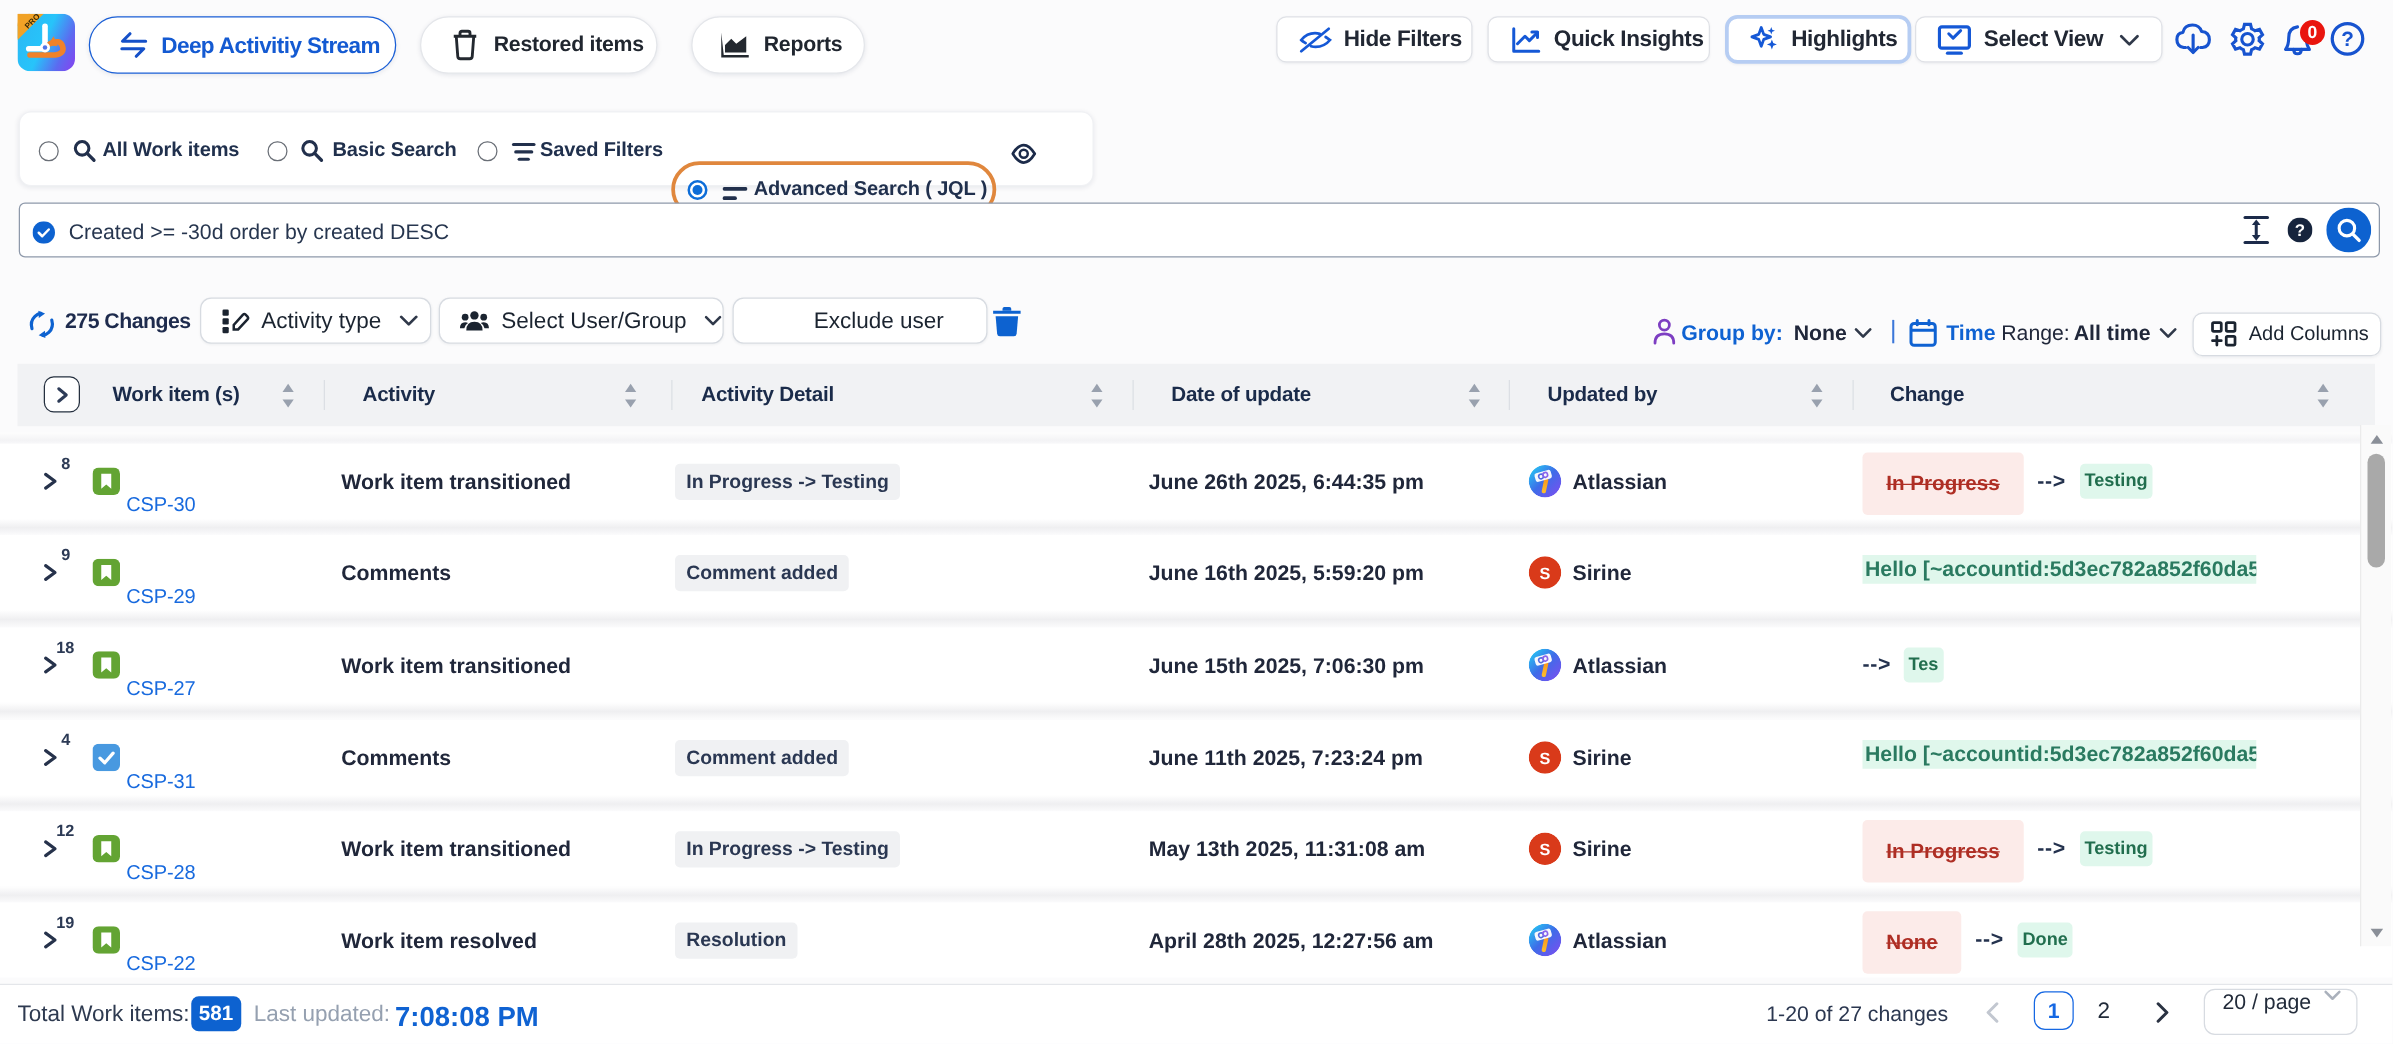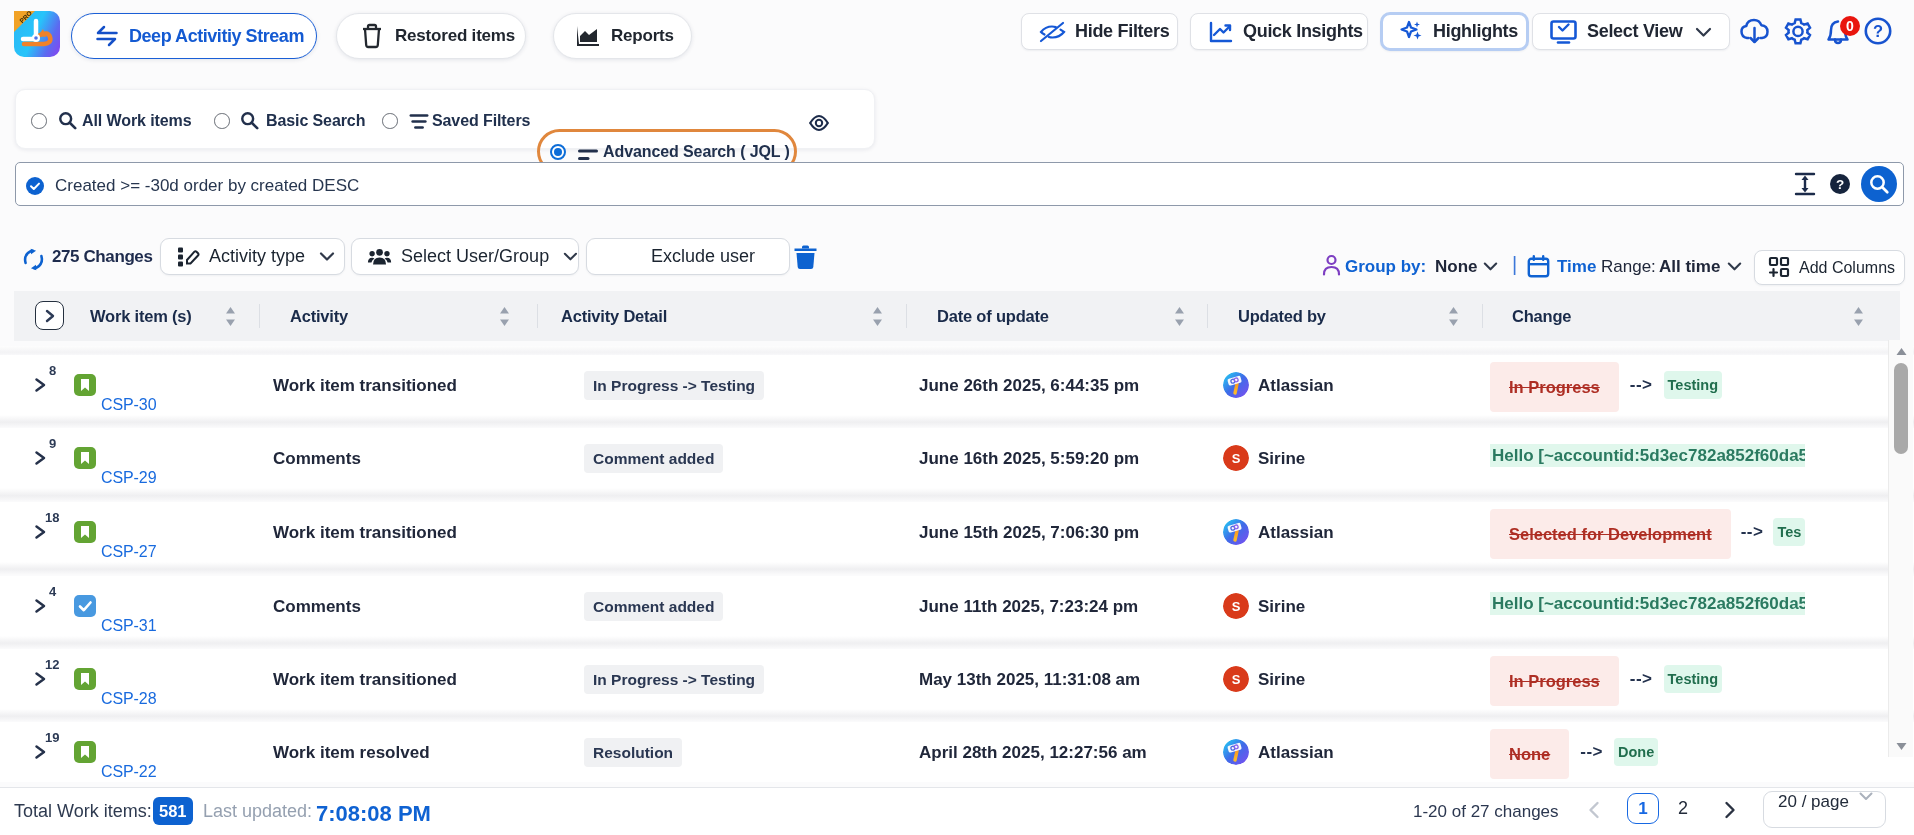--- a/index.html
+++ b/index.html
@@ -48,21 +48,21 @@
 
 .row { position:absolute; left:0px; width:1914px; height:60px; background:#fff; }
 .gap { position:absolute; left:0; width:1914px; height:13px;
   background:linear-gradient(180deg, #ffffff 0%, #efeff1 55%, #fbfbfc 100%); }
 .rowclip { position:absolute; left:0; top:0; width:1805px; height:60px; overflow:hidden; }
 .chev { position:absolute; left:33px; top:22px; }
 .cnt { position:absolute; left:49px; top:8px; font-size:13px; font-weight:700; color:#2c3a55; }
 .titem { position:absolute; left:74px; top:19px; }
 .key { position:absolute; left:101px; top:21px; font-size:16px; letter-spacing:-0.1px; font-weight:400; color:#186ade;margin-top:20px; }
 .act { position:absolute; left:273px; top:21px; font-size:17px; font-weight:600; color:#20273a; }
-.chip { position:absolute; left:584px; top:16px; height:29px; background:#f0f1f3; border-radius:4px;
+.chip { position:absolute; left:540px; top:16px; height:29px; background:#f0f1f3; border-radius:4px;
   display:flex; align-items:center; padding:0 9px; font-size:15.5px; font-weight:600; color:#2a3752; white-space:nowrap; }
 .date { position:absolute; left:919px; top:21px; font-size:17px; font-weight:600; color:#20273a; }
 .avatar { position:absolute; left:1223px; top:17px; width:26px; height:26px; border-radius:50%; }
 .uname { position:absolute; left:1258px; top:21px; font-size:17px; font-weight:600; color:#20273a; }
 .pinkchip { height:50px; margin-top:4px; background:#fcebe9; border-radius:4px; display:inline-flex; align-items:center;
   padding:0 19px; font-size:16.5px; font-weight:600; color:#ae2e24; text-decoration:line-through; white-space:nowrap; flex-shrink:0; }
 .greenchip { height:28px; background:#dff7ec; border-radius:4px; display:inline-flex; align-items:center;
   padding:0 4px; font-size:14.5px; font-weight:600; color:#216e4e; white-space:nowrap; flex-shrink:0; }
 .arrow2 { font-size:17px; font-weight:700; letter-spacing:0.5px; color:#24324e; white-space:nowrap; flex-shrink:0; }
 .chgflex { position:absolute; left:1490px; top:0px; height:100%; width:500px; display:flex; align-items:center; }
@@ -528,21 +528,20 @@
         <use href="#storyicon"></use>
       </svg>
   <span class="key">CSP-27</span>
   <span class="act">Work item transitioned</span>
   <span class="date">June 15th 2025, 7:06:30 pm</span>
   <svg class="avatar" width="26" height="26">
         <use href="#atlavatar"></use>
       </svg>
   <span class="uname">Atlassian</span>
   <div class="chgflex" style="gap:10px;">
-    <span class="pinkchip">Selected for Development</span>
         <span class="arrow2">--&gt;</span>
         <span class="greenchip">Tes</span>
   </div>
  </div>
 </div>
 
 <div class="row" style="top:576px;">
  <div class="rowclip">
   <svg class="chev" width="14" height="16" viewBox="0 0 14 16">
         <path d="M3.5 2.5 L11 8 L3.5 13.5" stroke="#26324b" stroke-width="2.5" fill="none" stroke-linecap="round" stroke-linejoin="round"></path>

